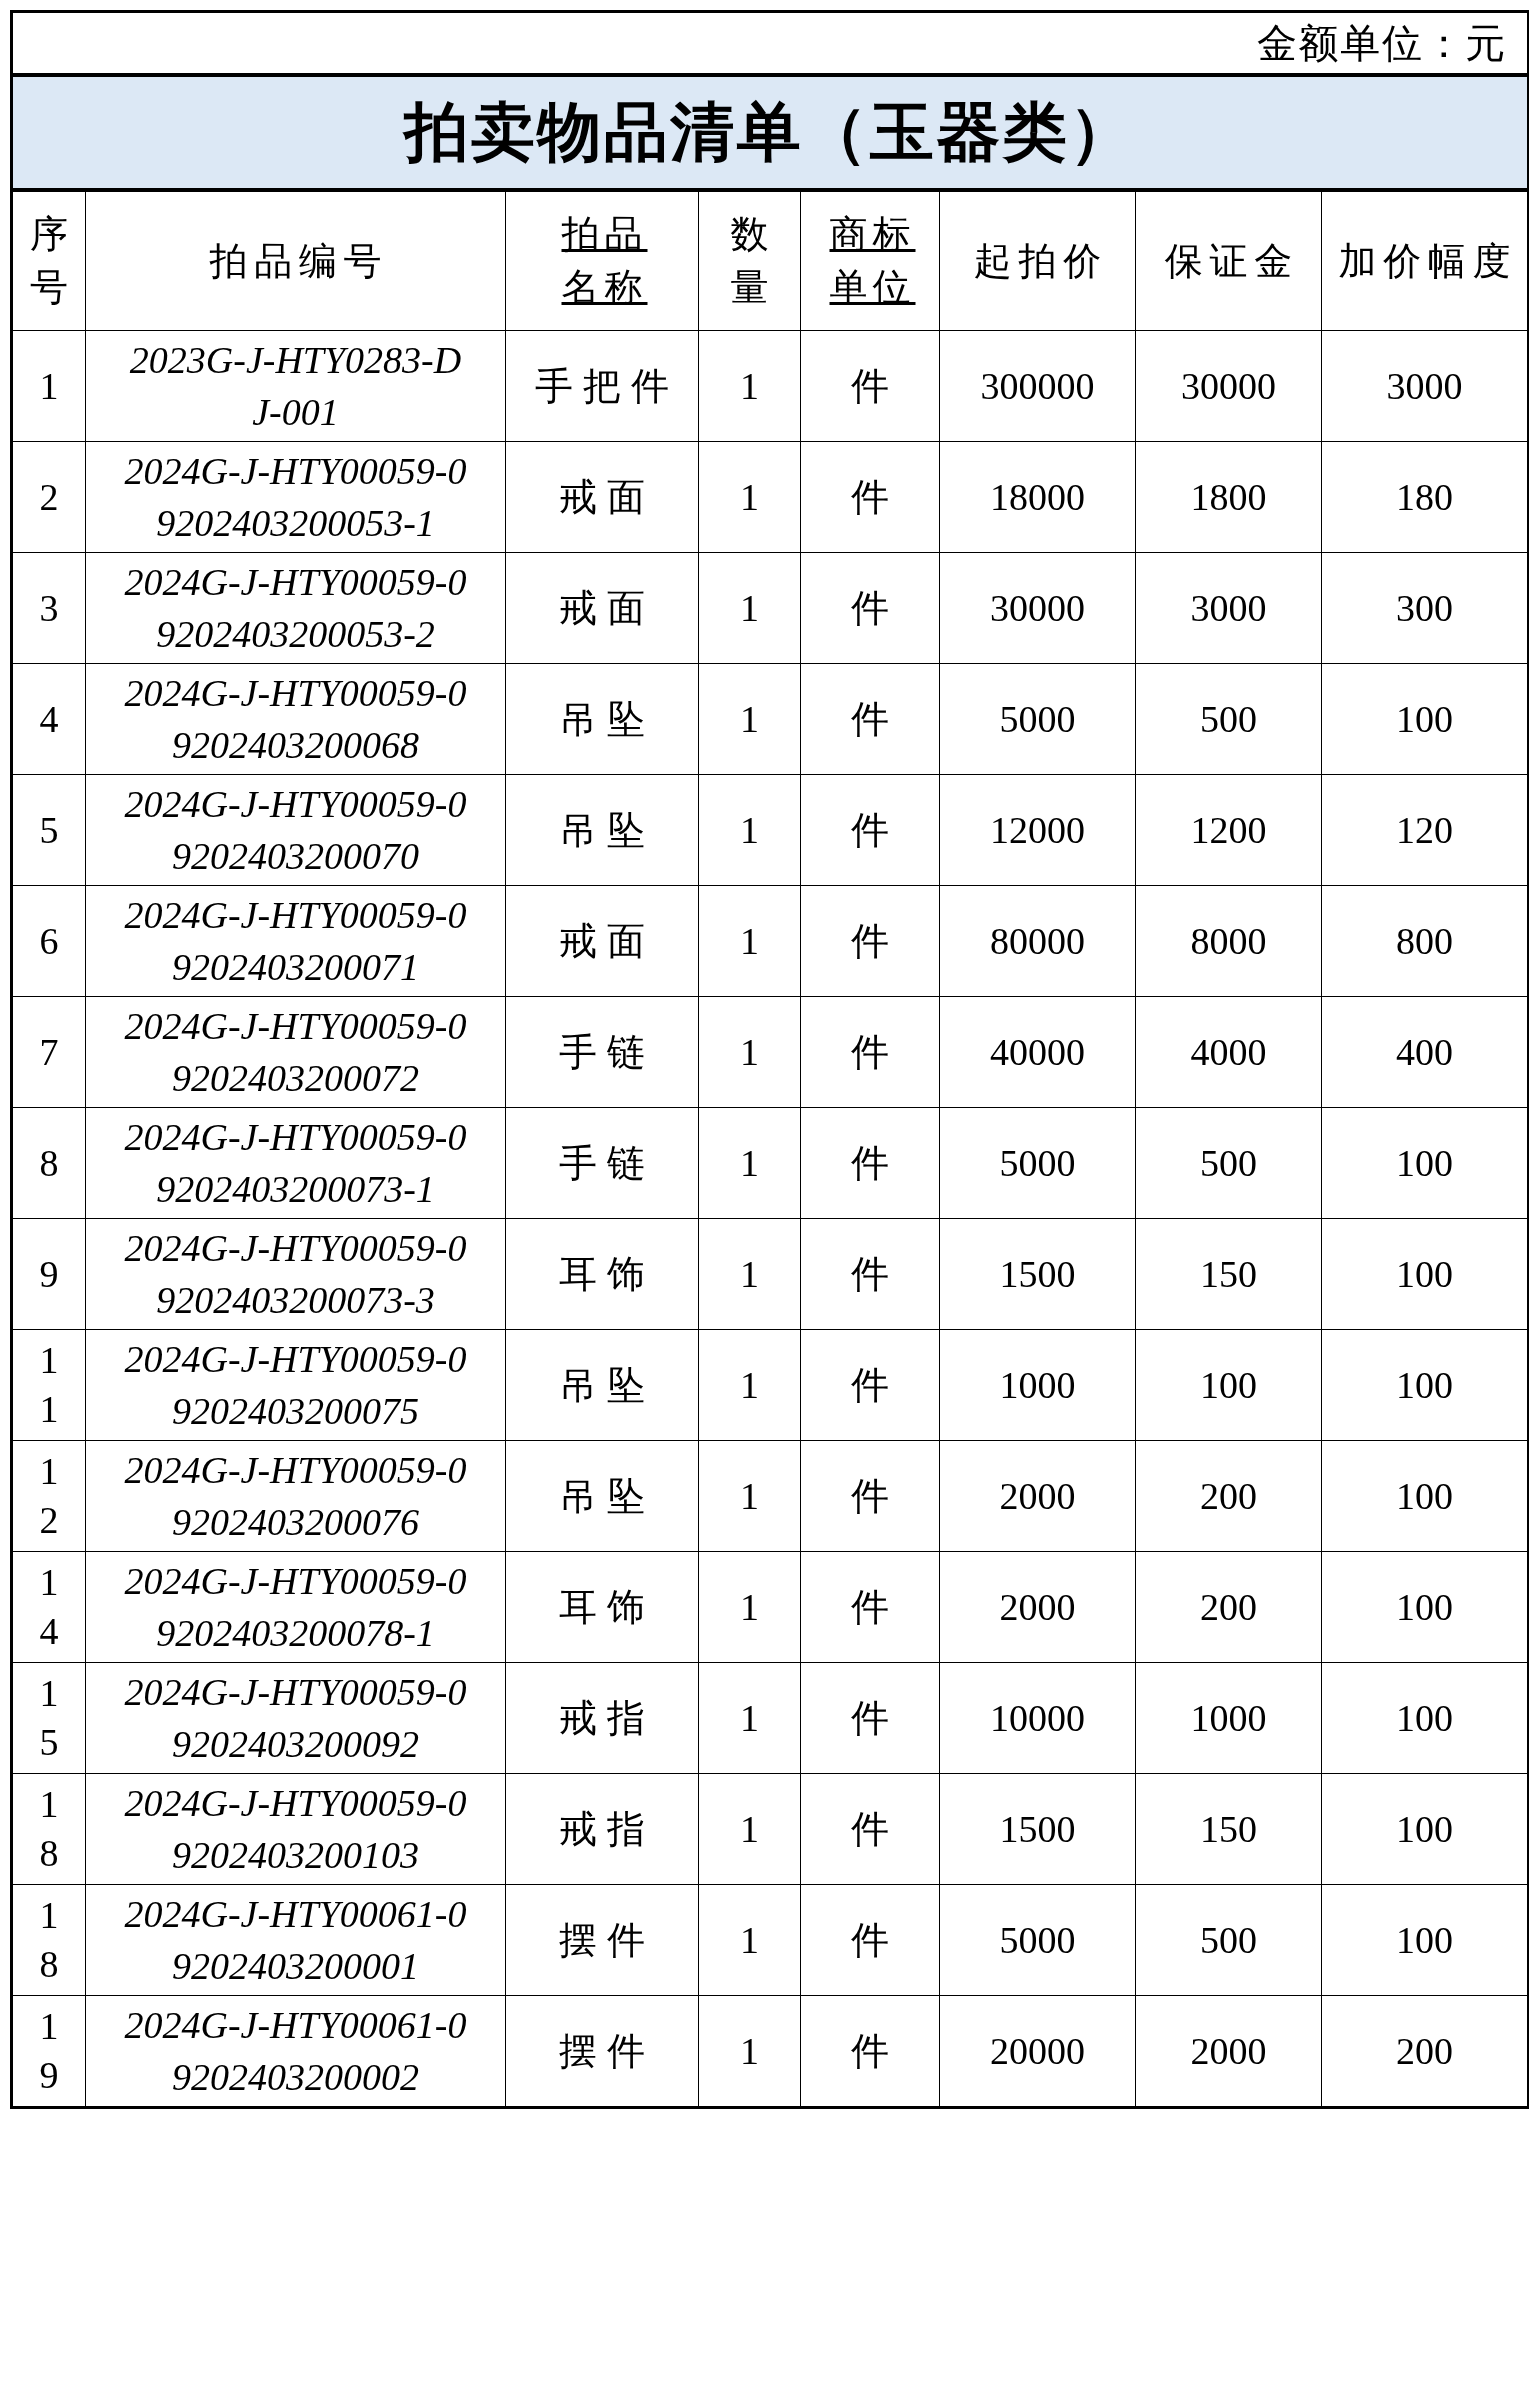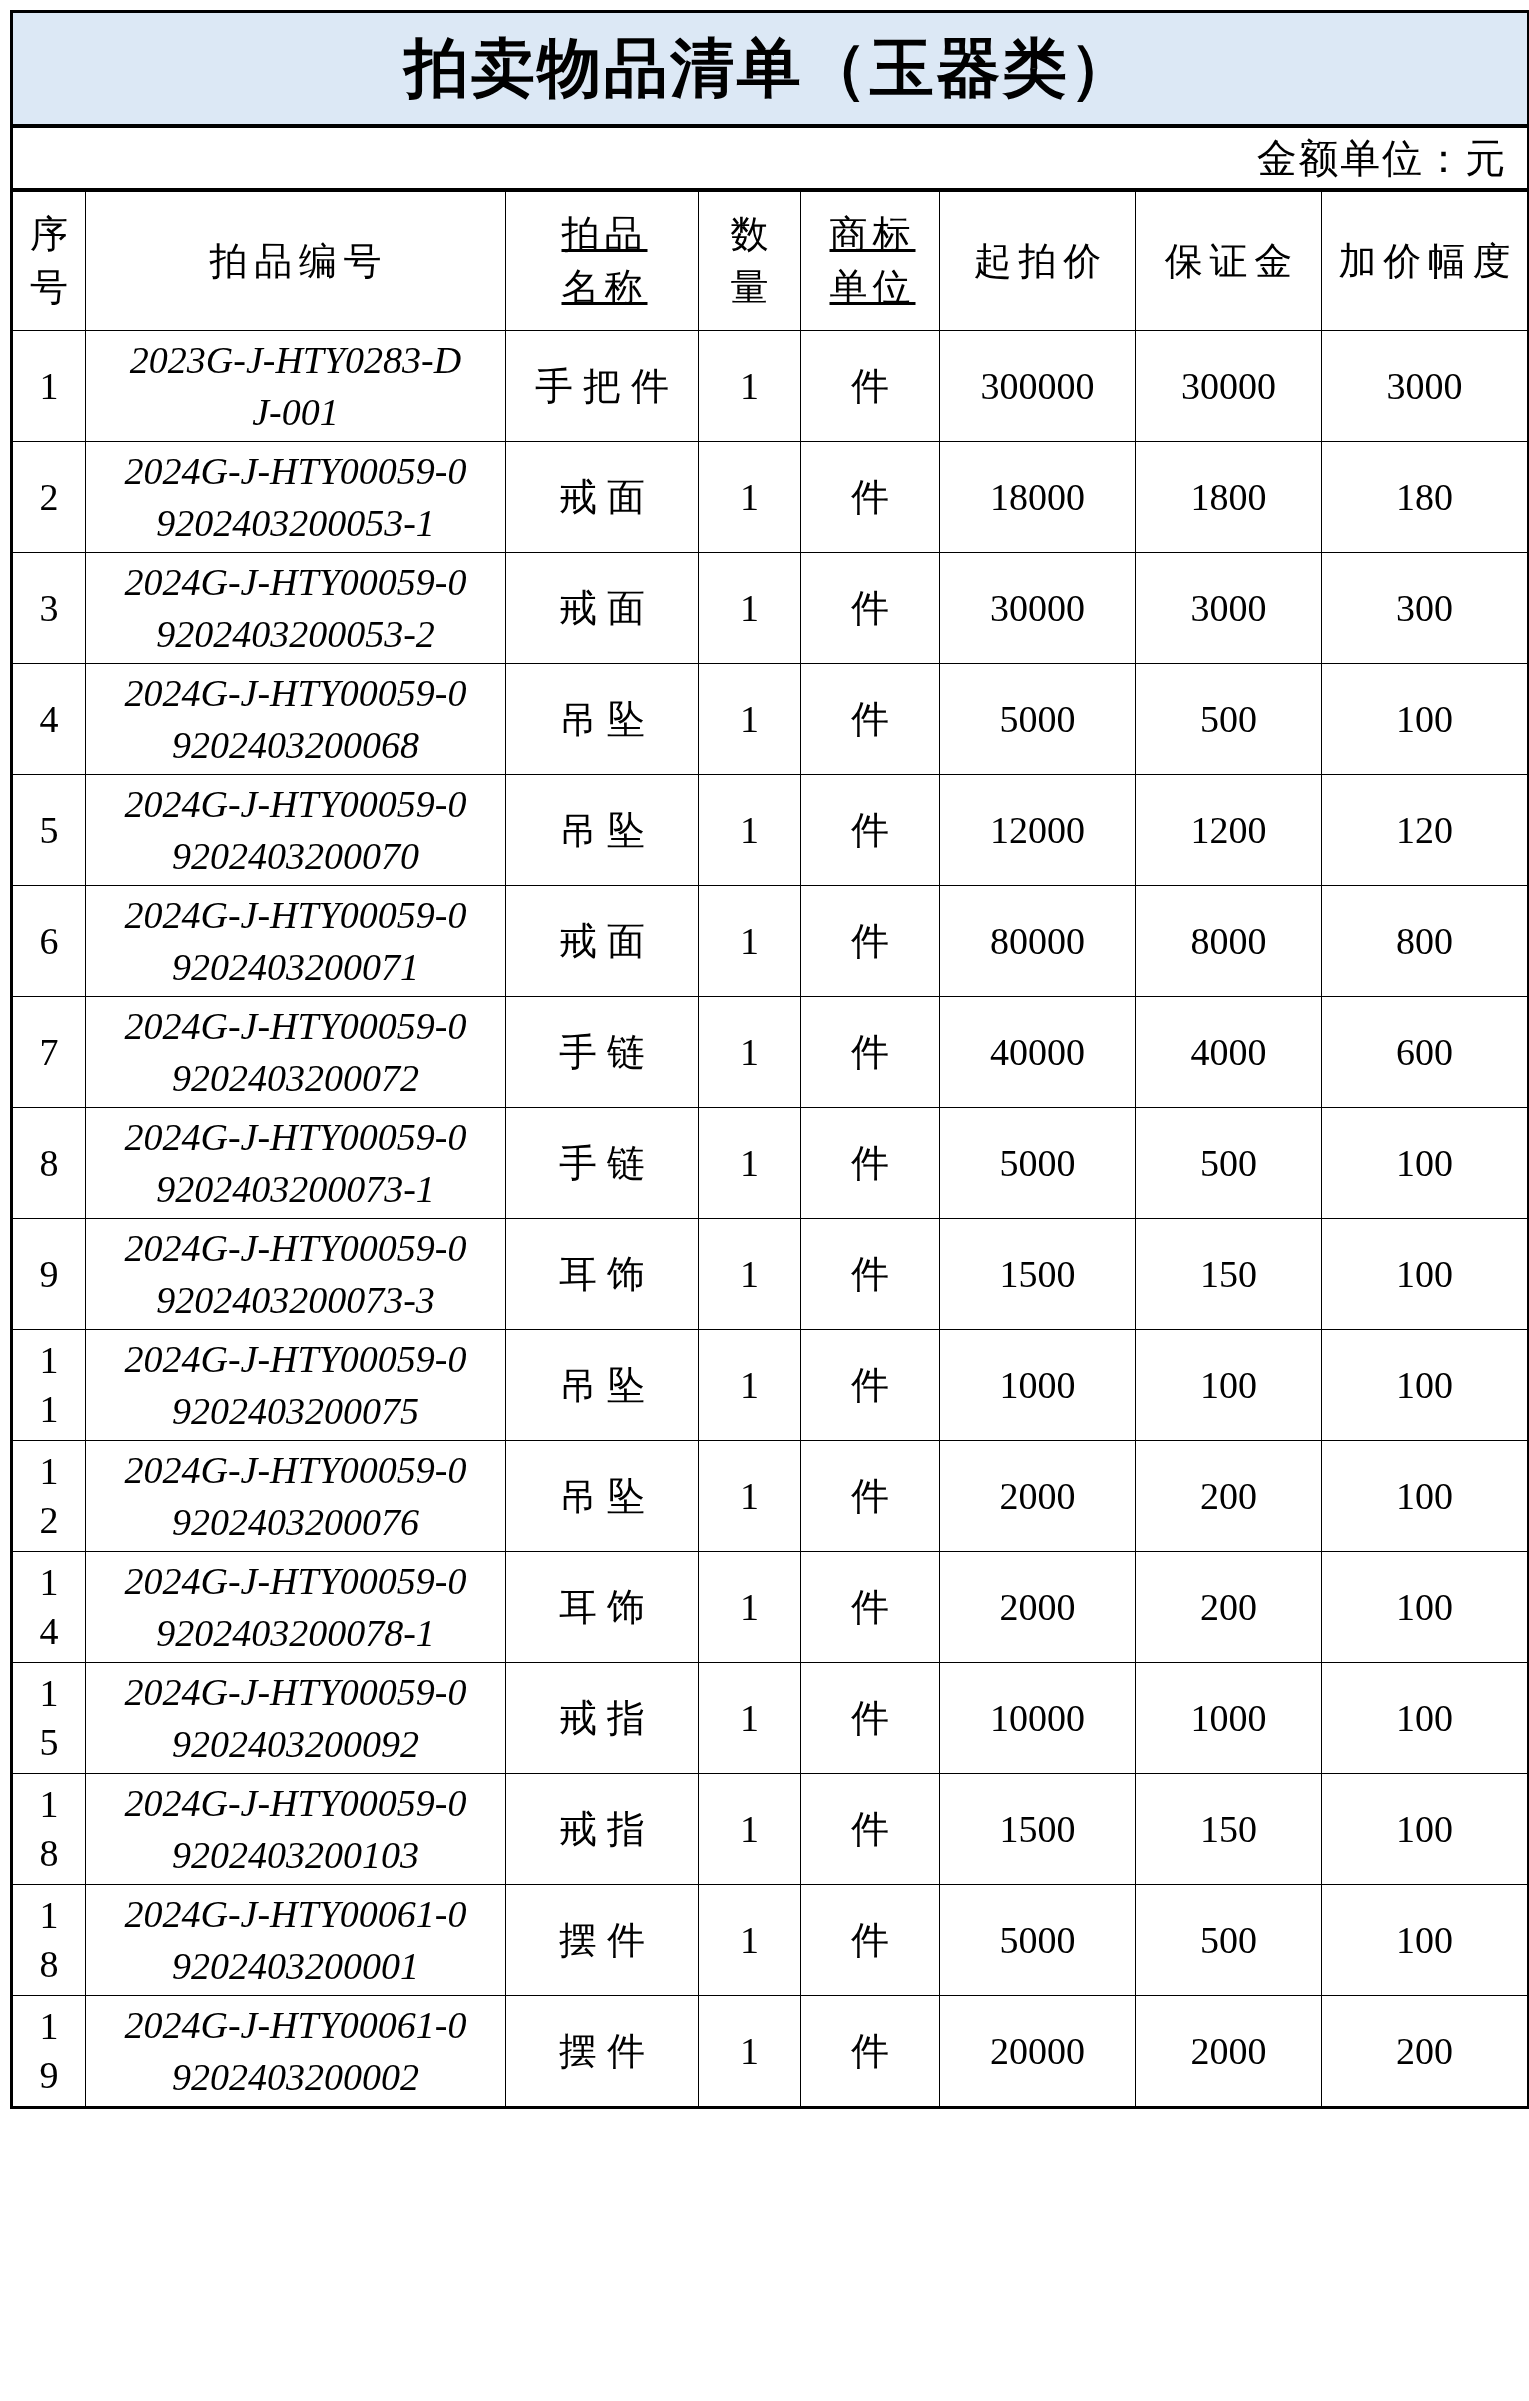--- a/index.html
+++ b/index.html
@@ -104,28 +104,28 @@
         <col class="c-name">
         <col class="c-qty">
       <col class="c-unit">
         <col class="c-start">
         <col class="c-dep">
         <col class="c-inc">
     </colgroup>
 
     <tbody>
         <tr>
+      <td colspan="8" class="unit-cell">金额单位：元</td>
+    </tr>
+
+    <tr>
       <td colspan="8" class="title-cell">拍卖物品清单（玉器类）</td>
     </tr>
 
     <tr>
-      <td colspan="8" class="unit-cell">金额单位：元</td>
-    </tr>
-
-    <tr>
       <th class="head-cell">
         <div class="head-label hw50">序号</div>
       </th>
       <th class="head-cell">
         <div class="head-label">拍品编号</div>
       </th>
       <th class="head-cell">
         <div class="head-label hw110">拍品名称</div>
       </th>
       <th class="head-cell">
@@ -325,21 +325,21 @@
     <td class="data-cell">
       <div>件</div>
     </td>
     <td class="data-cell">
       <div>40000</div>
     </td>
     <td class="data-cell">
       <div>4000</div>
     </td>
     <td class="data-cell">
-      <div>600</div>
+      <div>400</div>
     </td>
   </tr>
 
   <tr>
     <td class="data-cell">
       <div class="seq-box">8</div>
     </td>
     <td class="data-cell">
       <div class="id-box">2024G-J-HTY00059-09202403200073-1</div>
     </td>

